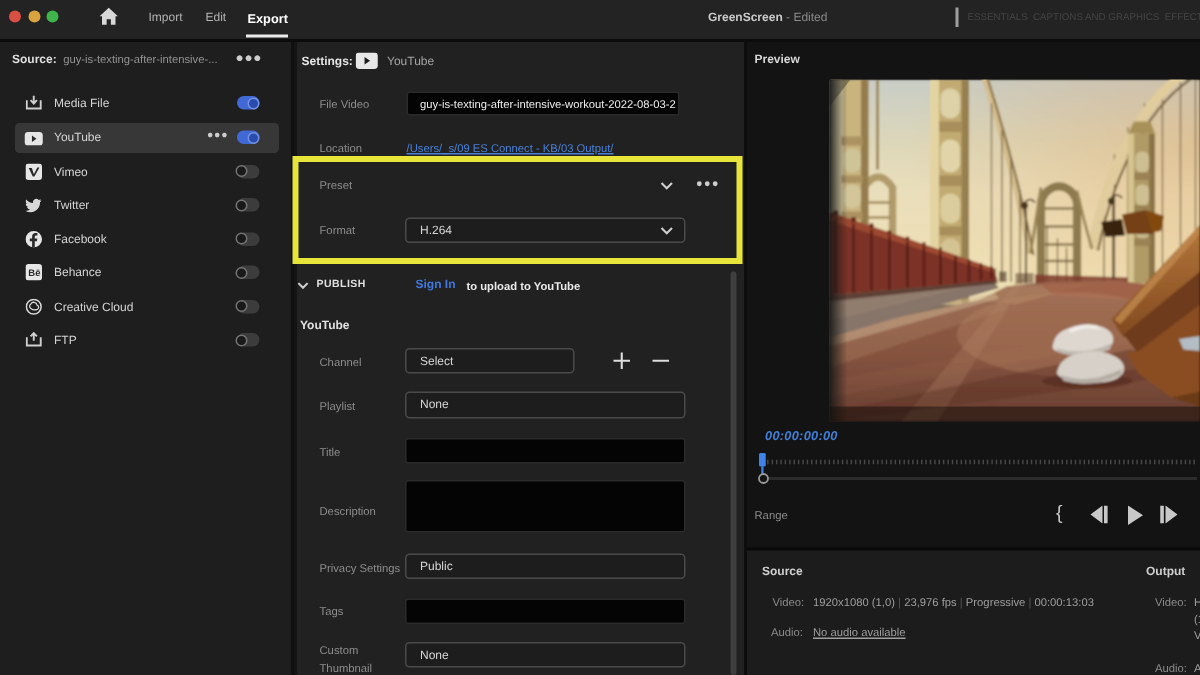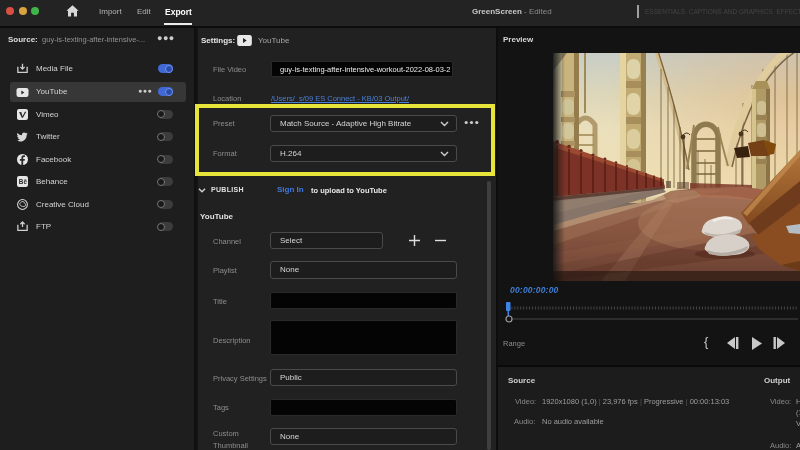--- a/index.html
+++ b/index.html
@@ -108,21 +108,20 @@
   <div class="lbl abs" style="left:213px;top:65px;">File Video</div>
   <div class="blackin" style="left:271px;top:61px;width:182px;height:16px;"></div>
   <div class="abs" style="left:280px;top:65px;font-size:7.5px;color:#ededed;">guy-is-texting-after-intensive-workout-2022-08-03-2</div>
 
   <div class="lbl abs" style="left:213px;top:94px;">Location</div>
   <div class="abs" style="left:271px;top:93.5px;font-size:7.5px;color:#4a80d8;text-decoration:underline;">/Users/_s/09 ES Connect - KB/03 Output/</div>
 
   <div class="abs" style="left:195px;top:104px;width:300px;height:72px;border:4px solid #e8e53a;"></div>
 
   <div class="lbl abs" style="left:213px;top:119px;">Preset</div>
-  <div class="dd" style="left:270px;top:114.5px;width:187px;height:17.5px;">Match Source - Adaptive High Bitrate</div>
   <svg class="abs" style="left:464px;top:120px" width="15" height="5" viewBox="0 0 15 5">
       <circle cx="2.2" cy="2.5" r="1.6" fill="#cdcdcd"></circle>
       <circle cx="7.5" cy="2.5" r="1.6" fill="#cdcdcd"></circle>
       <circle cx="12.8" cy="2.5" r="1.6" fill="#cdcdcd"></circle>
     </svg>
 
   <div class="lbl abs" style="left:213px;top:149px;">Format</div>
   <div class="dd" style="left:270px;top:144.5px;width:187px;height:17.5px;">H.264</div>
 
   <svg class="abs" style="left:440px;top:120px" width="9" height="8" viewBox="0 0 9 8">
@@ -518,21 +517,21 @@
     <path d="M4 0 L12 6 L4 12 Z" fill="#c8c8c8"></path>
   </svg>
 
   <div class="abs" style="left:498px;top:364.5px;width:302px;height:2px;background:#090909;"></div>
   <div class="abs" style="left:508px;top:376px;font-size:8px;color:#cfcfcf;font-weight:bold;">Source</div>
   <div class="abs" style="left:764px;top:376px;font-size:8px;color:#cfcfcf;font-weight:bold;">Output</div>
 
   <div class="abs" style="left:515px;top:397px;font-size:7.5px;color:#8a8a8a;">Video:</div>
   <div class="abs" style="left:542px;top:397px;font-size:7.5px;color:#9e9e9e;">1920x1080 (1,0) <span style="color:#555;">|</span> 23,976 fps <span style="color:#555;">|</span> Progressive <span style="color:#555;">|</span> 00:00:13:03</div>
   <div class="abs" style="left:514px;top:417px;font-size:7.5px;color:#8a8a8a;">Audio:</div>
-  <div class="abs" style="left:542px;top:417px;font-size:7.5px;color:#9e9e9e;">No audio available</div>
+  <div class="abs" style="left:542px;top:417px;font-size:7.5px;color:#9e9e9e;text-decoration:underline;">No audio available</div>
 
   <div class="abs" style="left:770px;top:397px;font-size:7.5px;color:#8a8a8a;">Video:</div>
   <div class="abs" style="left:796px;top:397px;font-size:7.5px;color:#9e9e9e;">H</div>
   <div class="abs" style="left:796px;top:408px;font-size:7.5px;color:#9e9e9e;">(1</div>
   <div class="abs" style="left:796px;top:419px;font-size:7.5px;color:#9e9e9e;">V</div>
   <div class="abs" style="left:770px;top:441px;font-size:7.5px;color:#8a8a8a;">Audio:</div>
   <div class="abs" style="left:796px;top:441px;font-size:7.5px;color:#9e9e9e;">A</div>
 
 </div>
 

